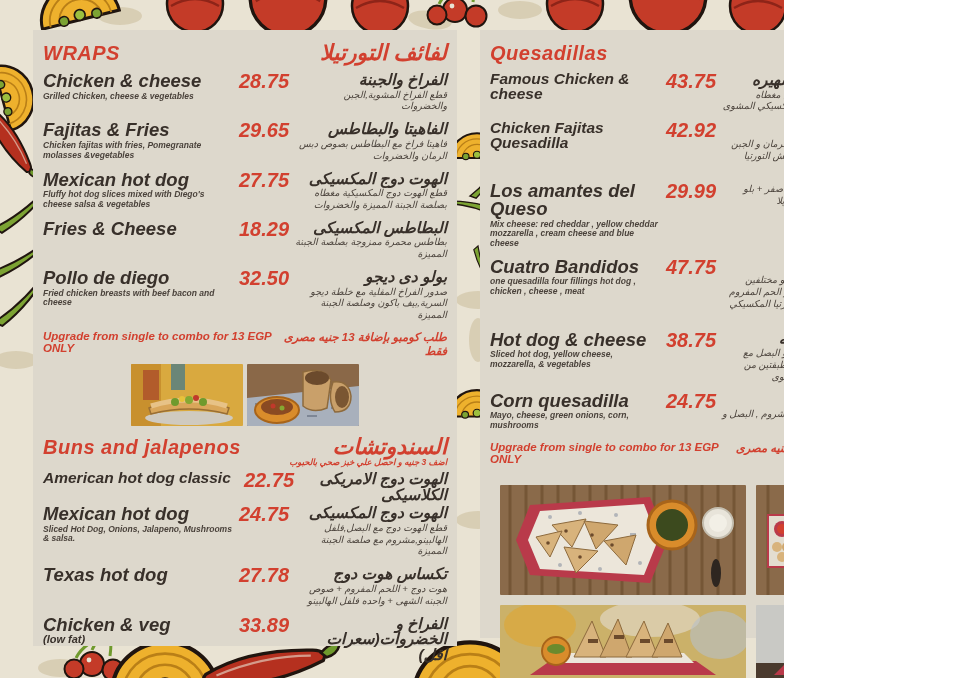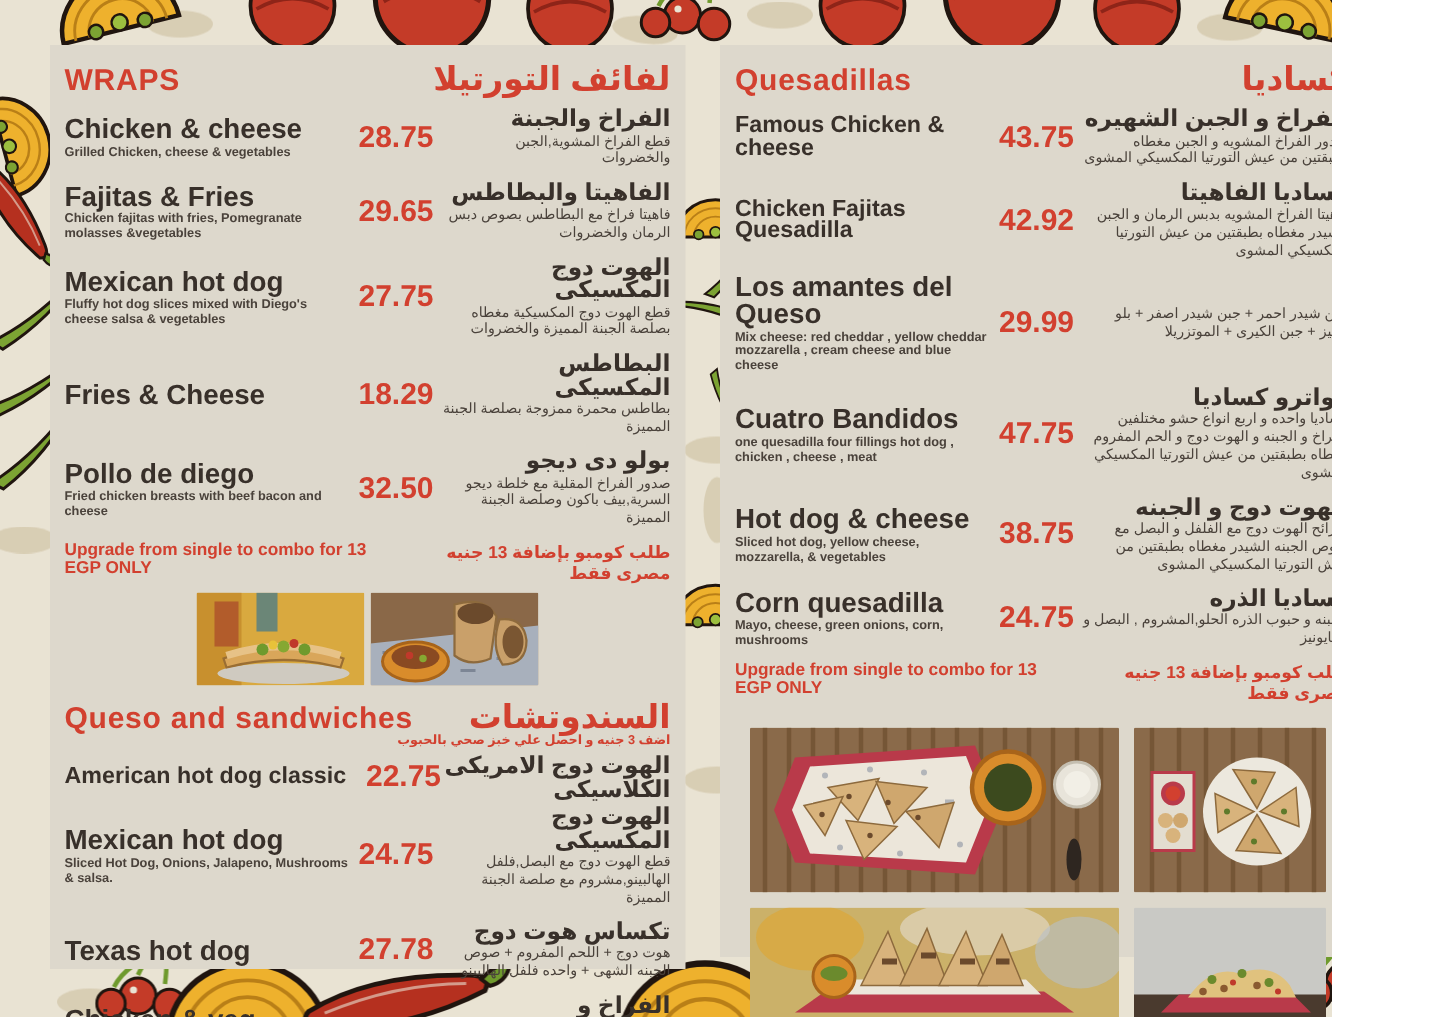--- a/index.html
+++ b/index.html
@@ -1,26 +1,26 @@
 <!DOCTYPE html>
 <html><head>
 <meta charset="utf-8">
 <style>
   html,body{margin:0;padding:0;}
-  .page{position:relative;width:888px;height:678px;overflow:hidden;
-        background:#e9e3d3;font-family:"Liberation Sans","DejaVu Sans",sans-serif;}
+  .page{position:relative;width:784px;height:678px;overflow:hidden;
+        background:#e9e3d3;font-family:"Liberation Sans","DejaVu Sans",sans-serif;font-style:italic;}
   .border-art{position:absolute;left:0;top:0;z-index:0;}
   .panel{position:absolute;top:30px;z-index:2;background:#ddd8cc;box-sizing:border-box;padding:8px 10px;}
   .panel.left{left:33px;width:424px;height:616px;}
   .panel.right{left:480px;width:429px;height:608px;}
   .sec-head{display:flex;justify-content:space-between;align-items:baseline;margin:2px 0 6px;}
   .sec-title-en{color:#d2402f;font-size:20px;font-weight:bold;letter-spacing:.5px;}
   .sec-title-ar{color:#d2402f;font-size:22px;font-weight:bold;direction:rtl;}
   .sec-note-ar{color:#d2402f;font-size:8.5px;font-weight:bold;direction:rtl;text-align:right;margin:-5px 0 4px;}
-  .item{display:flex;align-items:center;margin-bottom:9px;}
+  .item{display:flex;align-items:flex-start;margin-bottom:9px;}
   .col-en{flex:0 0 190px;}
   .col-price{flex:0 0 62px;text-align:center;color:#d2402f;font-size:20px;font-weight:bold;line-height:.95;}
   .col-ar{flex:1;text-align:right;direction:rtl;}
   .iname{font-size:18.5px;font-weight:bold;color:#38302a;line-height:.95;}
   .iname.small{font-size:15.5px;}
   .isub{font-size:11px;font-weight:bold;color:#38302a;}
   .idesc{font-size:8.5px;font-weight:bold;color:#4a423b;line-height:1.15;margin-top:2px;}
   .aname{font-size:15.5px;font-weight:bold;color:#38302a;line-height:1;}
   .adesc{font-size:9.5px;color:#4a423b;line-height:1.25;margin-top:1px;}
   .upgrade{display:flex;justify-content:space-between;color:#d2402f;font-size:11.5px;font-weight:bold;margin:4px 0 6px;}
@@ -248,21 +248,21 @@
         <ellipse cx="95" cy="33" rx="7" ry="11" fill="#7a5632"></ellipse>
         <ellipse cx="30" cy="46" rx="22" ry="13" fill="#d98c2b" stroke="#a8641a" stroke-width="2"></ellipse>
         <ellipse cx="30" cy="43" rx="16" ry="8" fill="#8a4a22"></ellipse>
         <circle cx="26" cy="42" r="2.5" fill="#c0392b"></circle>
             <circle cx="35" cy="44" r="2.5" fill="#86a832"></circle>
       </svg>
     </div>
   </div>
 
   <div class="sec-head" style="margin-bottom:2px;">
-    <span class="sec-title-en">Queso and sandwiches</span>
+    <span class="sec-title-en">Buns and jalapenos</span>
     <span class="sec-title-ar">السندوتشات</span>
   </div>
   <div class="sec-note-ar">اضف 3 جنيه و احصل علي خبز صحي بالحبوب</div>
 
   <div class="item" style="margin-bottom:3px;">
     <div class="col-en" style="flex-basis:200px;">
           <div class="iname small">American hot dog classic</div>
         </div>
     <div class="col-price" style="flex-basis:52px;">22.75</div>
     <div class="col-ar">

